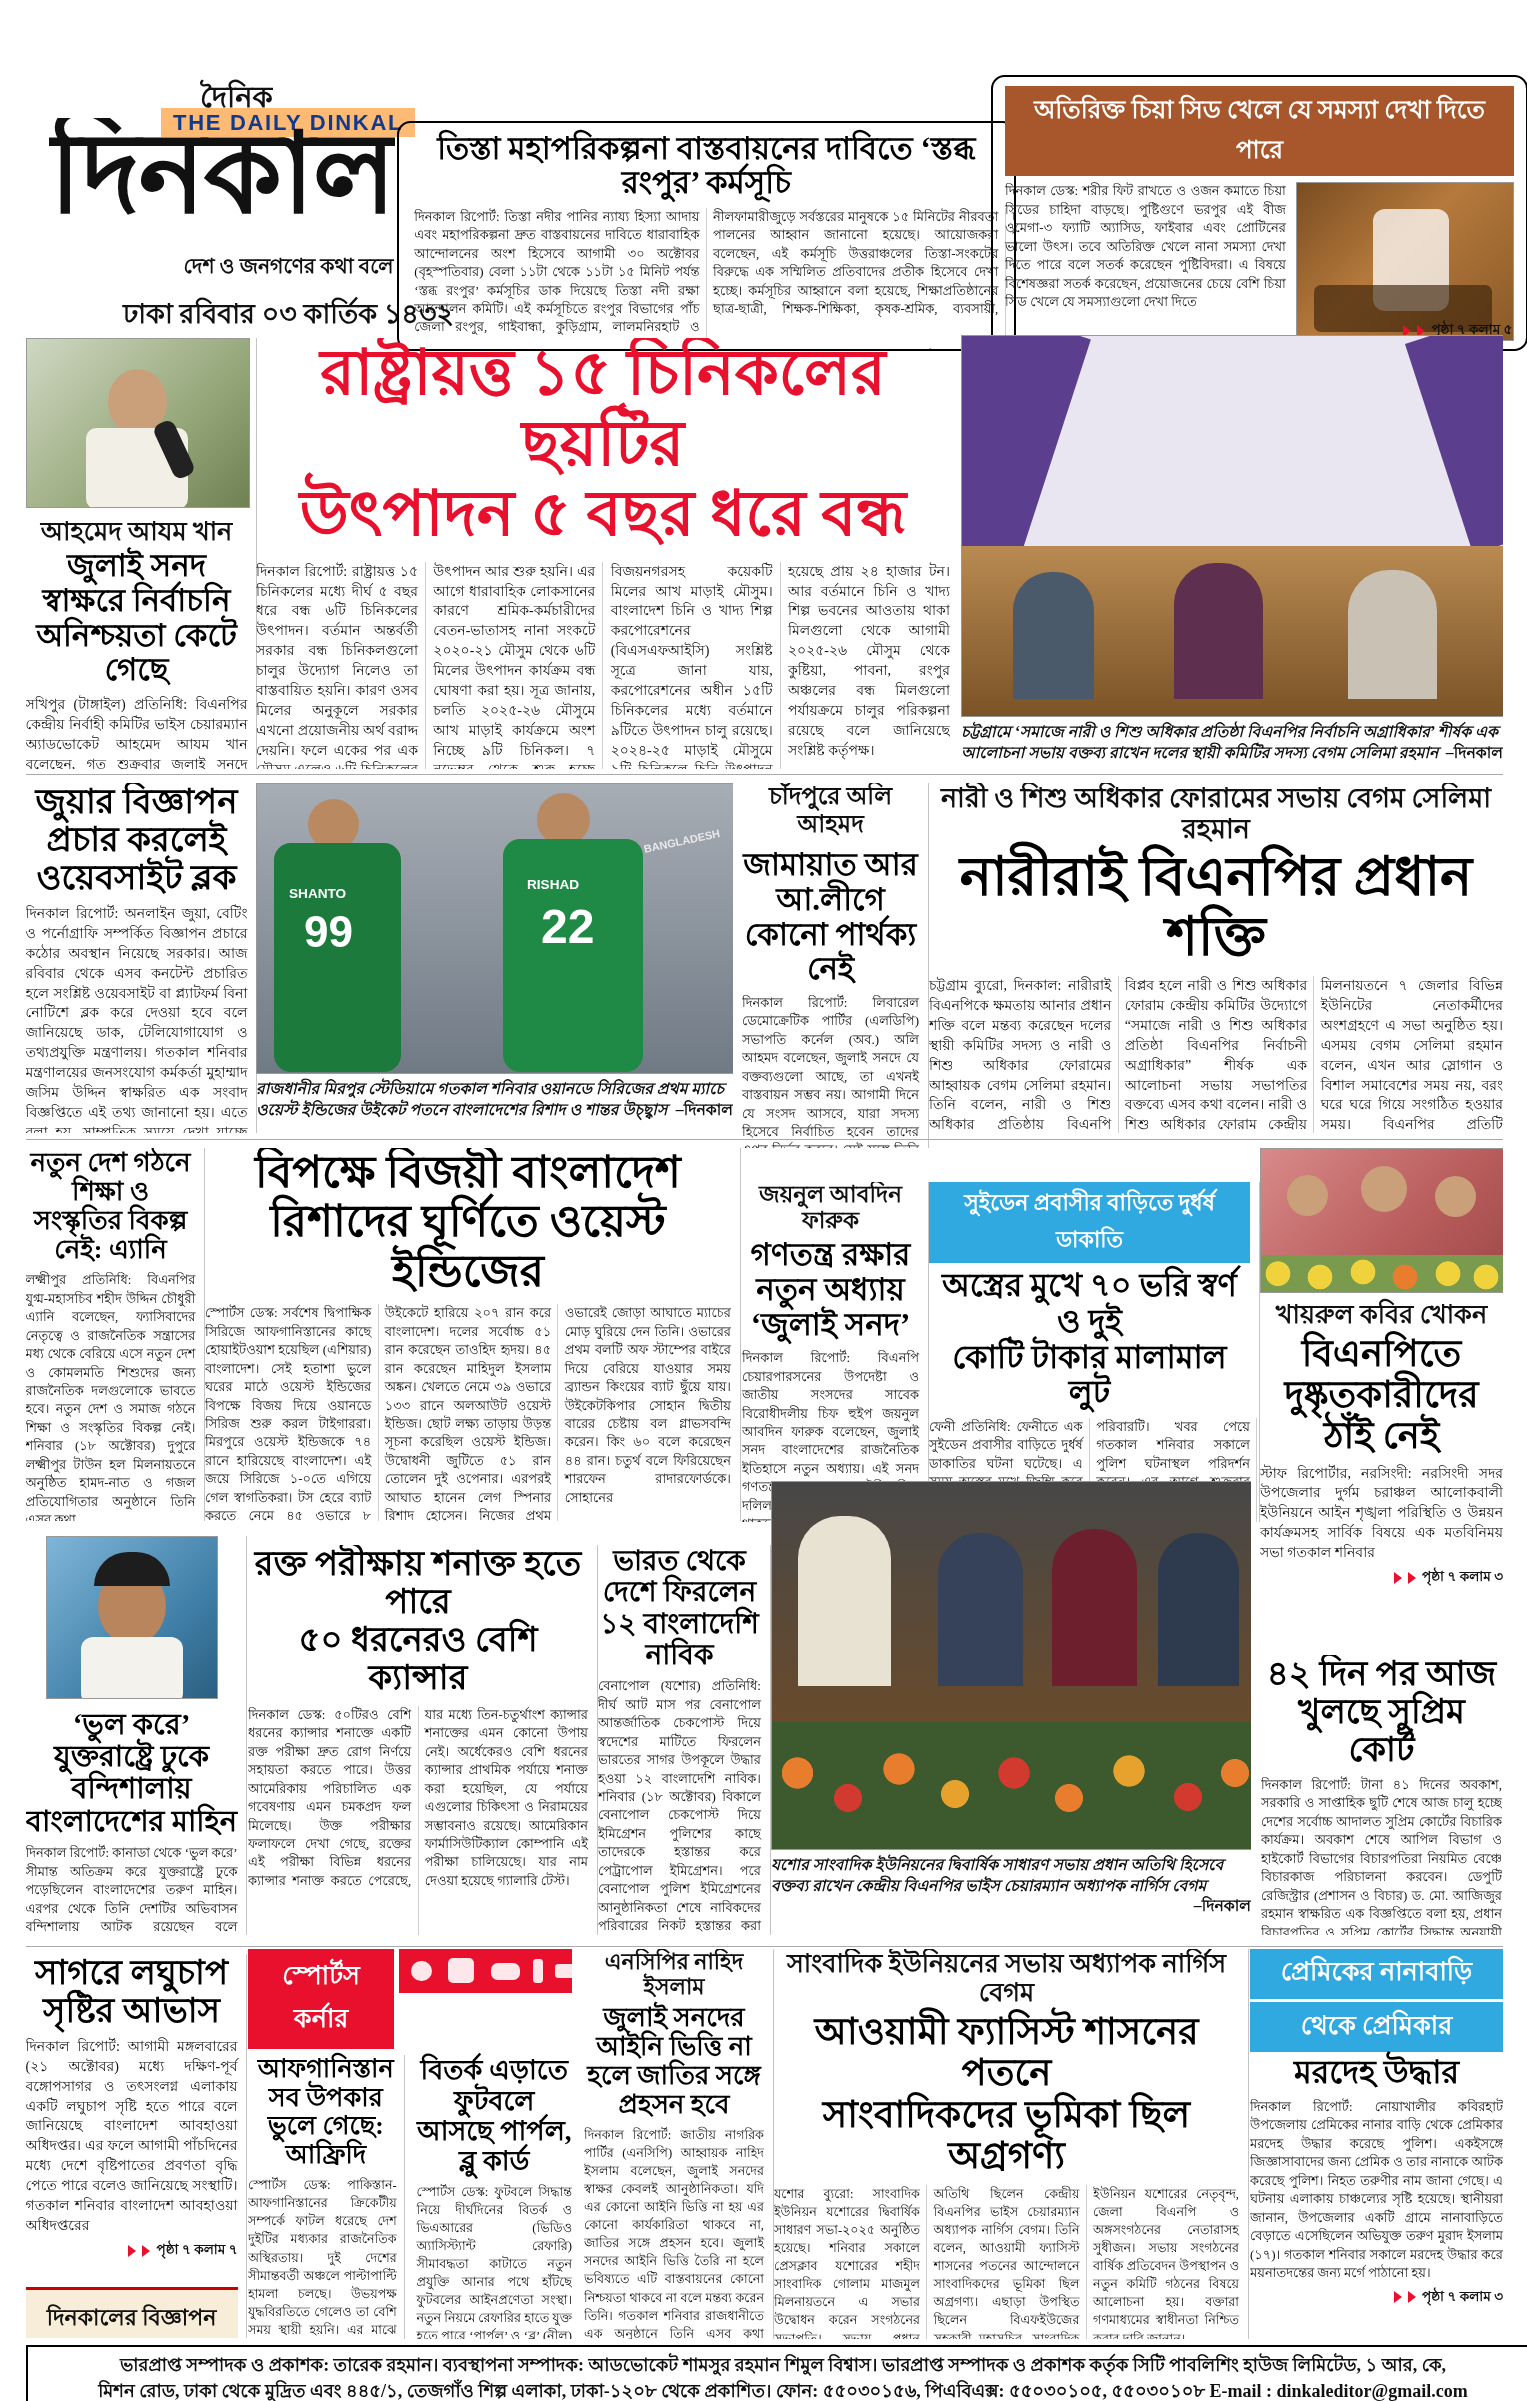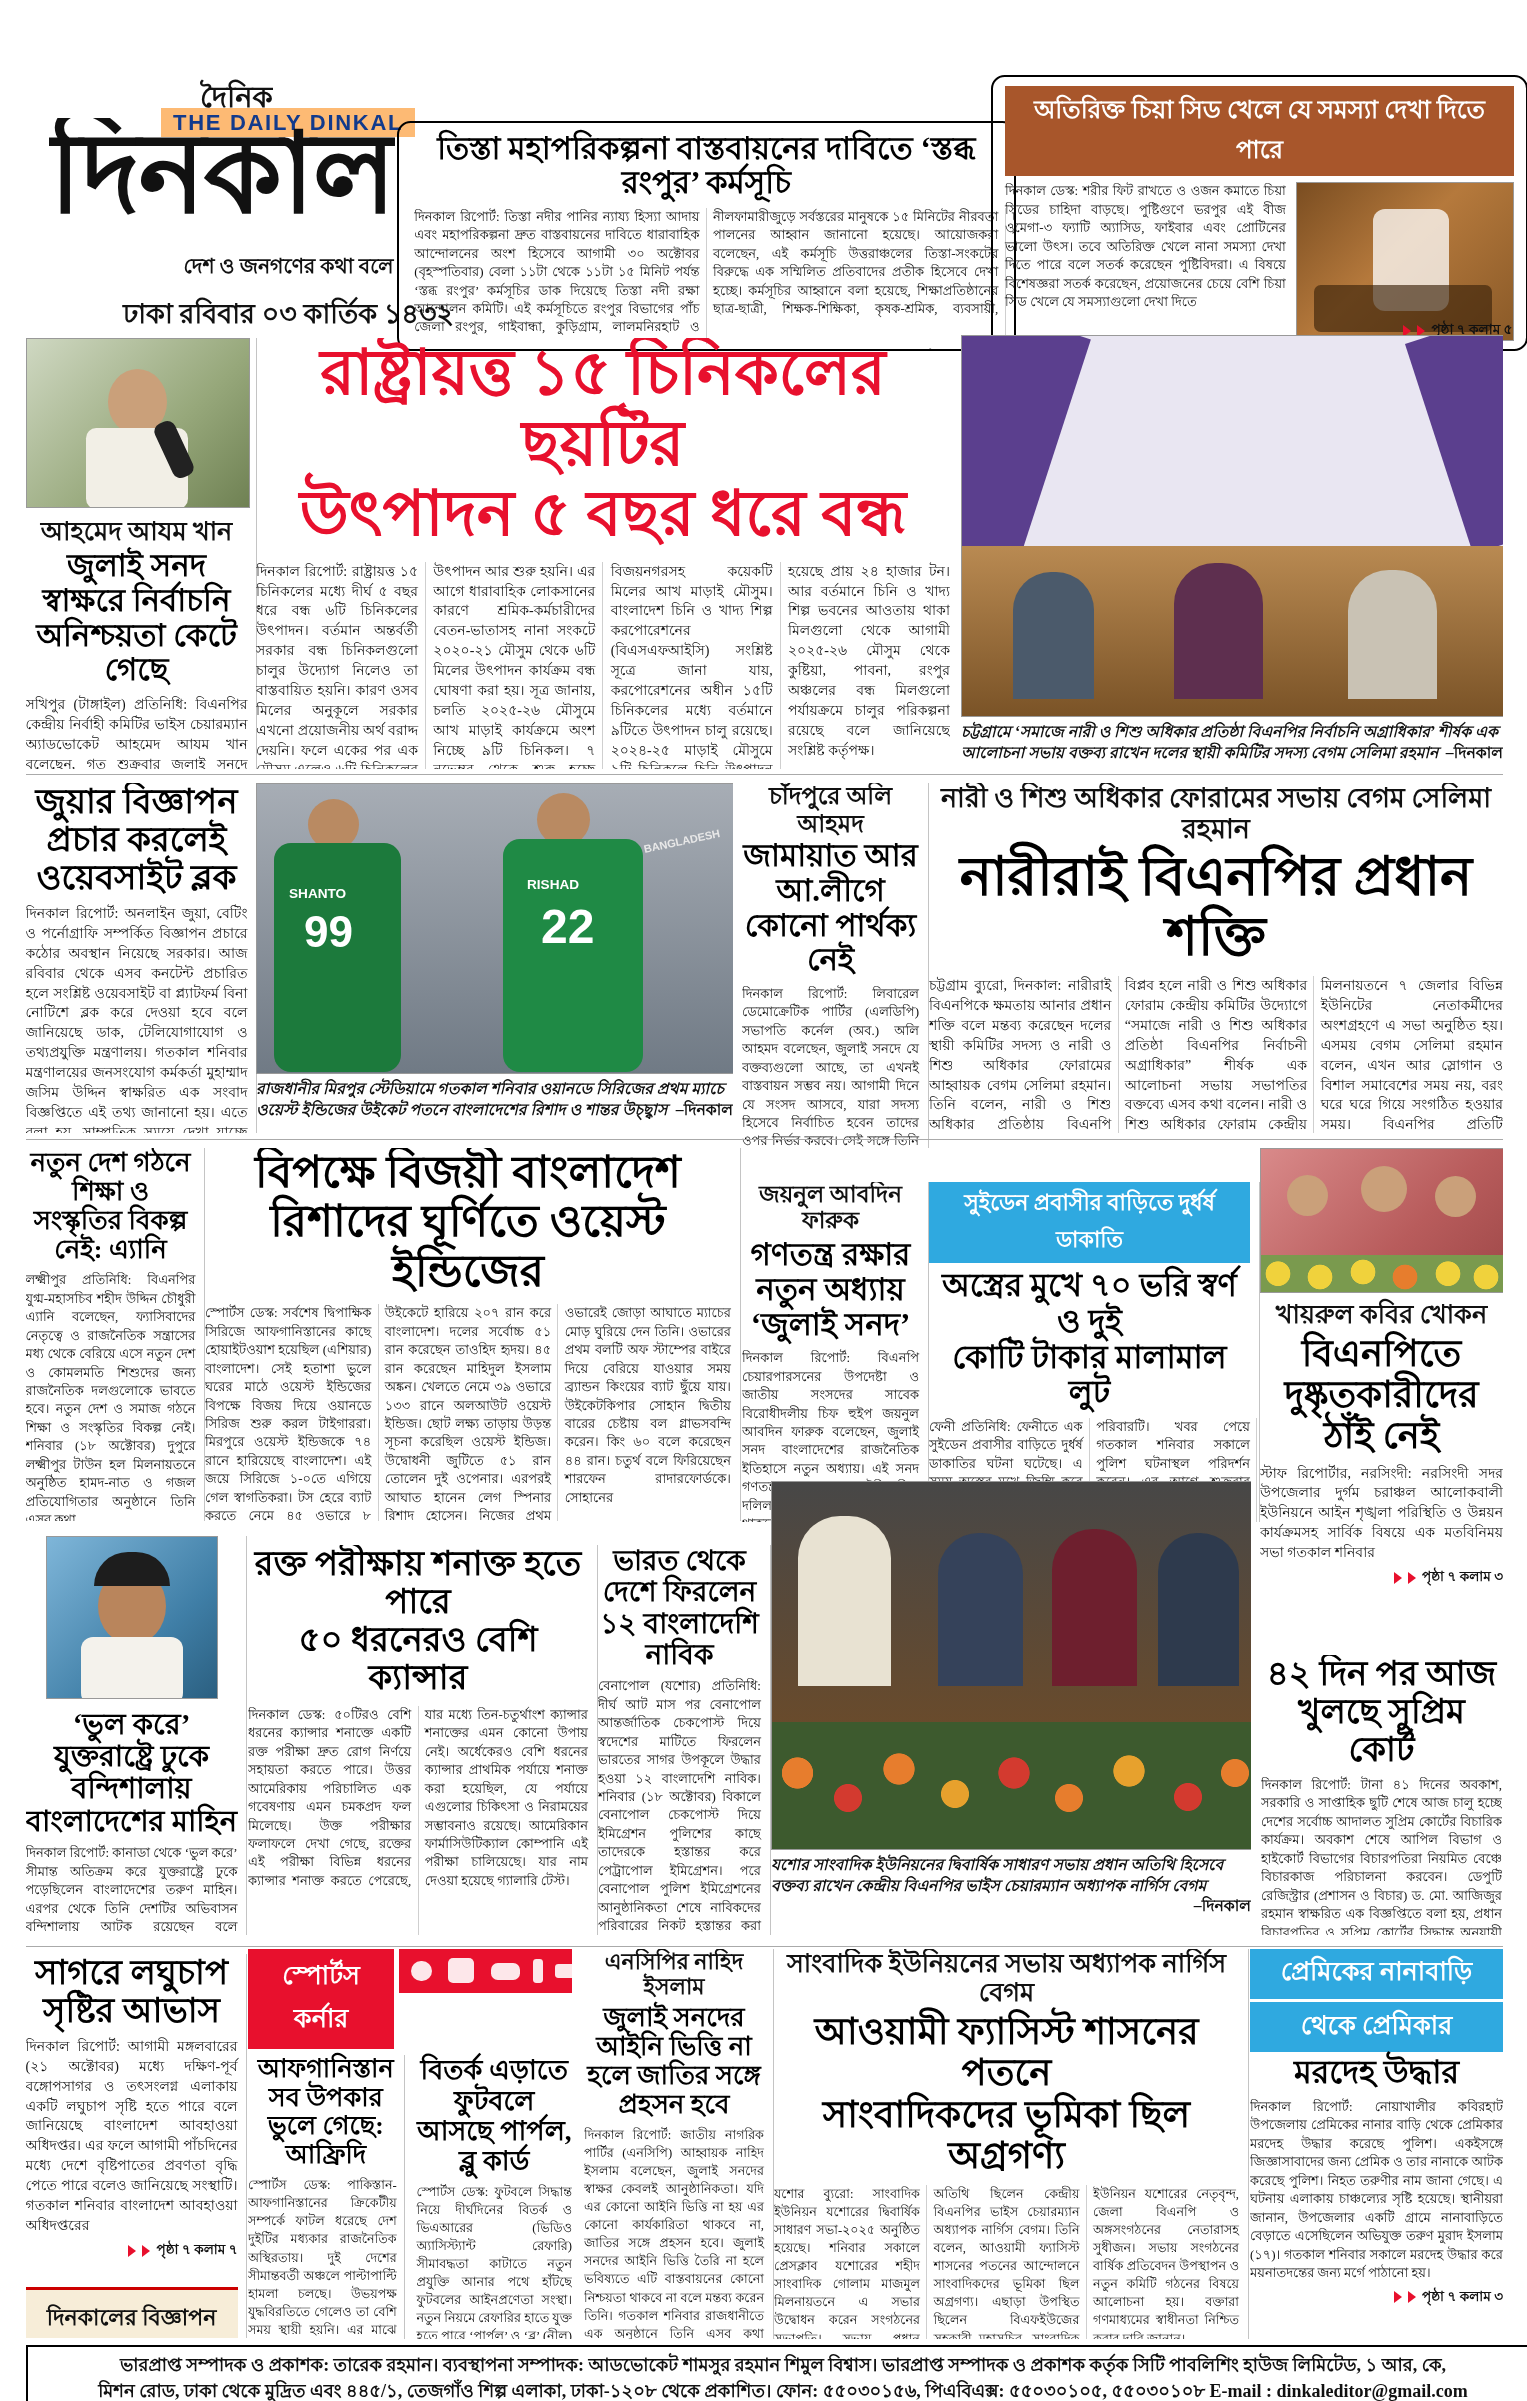--- a/index.html
+++ b/index.html
@@ -144,21 +144,21 @@
       <div style="position:absolute;left:386px;top:51px;color:#e8e8e8;font-family:'Liberation Sans',sans-serif;font-weight:bold;font-size:11px;transform:rotate(-12deg);">BANGLADESH</div>
     </div>
     <div class="cap">
       <span>রাজধানীর মিরপুর স্টেডিয়ামে গতকাল শনিবার ওয়ানডে সিরিজের প্রথম ম্যাচে ওয়েস্ট ইন্ডিজের উইকেট পতনে বাংলাদেশের রিশাদ ও শান্তর উচ্ছ্বাস</span>
       <span class="credit">–দিনকাল</span>
     </div>
   </div>
 
   <div class="abs vr" style="left:742px;top:783px;width:177px;height:365px;padding-right:8.5px;">
     <div class="kick" style="font-size:24px;">চাঁদপুরে অলি আহমদ</div>
-    <div class="hl" style="font-size:31px;margin-top:1px;">জামায়াত আর আ.লীগে কোনো পার্থক্য নেই</div>
+    <div class="hl" style="font-size:31px;margin-top:10px;">জামায়াত আর আ.লীগে কোনো পার্থক্য নেই</div>
     <div class="bd" style="font-size:13px;">দিনকাল রিপোর্ট: লিবারেল ডেমোক্রেটিক পার্টির (এলডিপি) সভাপতি কর্নেল (অব.) অলি আহমদ বলেছেন, জুলাই সনদে যে বক্তব্যগুলো আছে, তা এখনই বাস্তবায়ন সম্ভব নয়। আগামী দিনে যে সংসদ আসবে, যারা সদস্য হিসেবে নির্বাচিত হবেন তাদের ওপর নির্ভর করবে। সেই সঙ্গে তিনি আরও বলেন, জামায়াত আর আওয়ামী লীগের মধ্যে আদর্শগতভাবে এখন আর কোনো পার্থক্য দেখা যাচ্ছে না। গতকাল শনিবার দুপুরে চট্টগ্রাম প্রেসক্লাবের জুলাই</div>
 
   </div>
 
   <div class="abs" style="left:929px;top:783px;width:574px;height:350px;">
     <div class="kick" style="font-size:27px;">নারী ও শিশু অধিকার ফোরামের সভায় বেগম সেলিমা রহমান</div>
     <div class="hl" style="font-size:54px;margin-top:1.7px;">নারীরাই বিএনপির প্রধান শক্তি</div>
     <div class="bd cols3" style="height:200px;margin-top:8.5px;">চট্টগ্রাম ব্যুরো, দিনকাল: নারীরাই বিএনপিকে ক্ষমতায় আনার প্রধান শক্তি বলে মন্তব্য করেছেন দলের স্থায়ী কমিটির সদস্য ও নারী ও শিশু অধিকার ফোরামের আহ্বায়ক বেগম সেলিমা রহমান। তিনি বলেন, নারী ও শিশু অধিকার প্রতিষ্ঠায় বিএনপি অতীতেও ভোটের বিএনপি ফোরাম আয়োজকদের নিপুণ হয়। বিপ্লব হলে নারী ও শিশু অধিকার ফোরাম কেন্দ্রীয় কমিটির উদ্যোগে “সমাজে নারী ও শিশু অধিকার প্রতিষ্ঠা বিএনপির নির্বাচনী অগ্রাধিকার” শীর্ষক এক আলোচনা সভায় সভাপতির বক্তব্যে এসব কথা বলেন। নারী ও শিশু অধিকার ফোরাম কেন্দ্রীয় কমিটির আয়োজনে গতকাল শনিবার নগরীর একটি মিলনায়তনে ৭ জেলার বিভিন্ন ইউনিটের নেতাকর্মীদের অংশগ্রহণে এ সভা অনুষ্ঠিত হয়। এসময় বেগম সেলিমা রহমান বলেন, এখন আর স্লোগান ও বিশাল সমাবেশের সময় নয়, বরং ঘরে ঘরে গিয়ে সংগঠিত হওয়ার সময়। বিএনপির প্রতিটি নেতাকর্মীকে জনগণের দোরগোড়ায় পৌঁছে যাওয়ার আহ্বান জানান তিনি। এসময় আরও বক্তব্য রাখেন বিএনপির কেন্দ্রীয় নেত্রী শর্মী, মেয়েদের বিভাগীয় যুগ্ম-আহ্বায়কসহ অঙ্গসংগঠনের নেতৃবৃন্দ।</div>
 
   </div>

